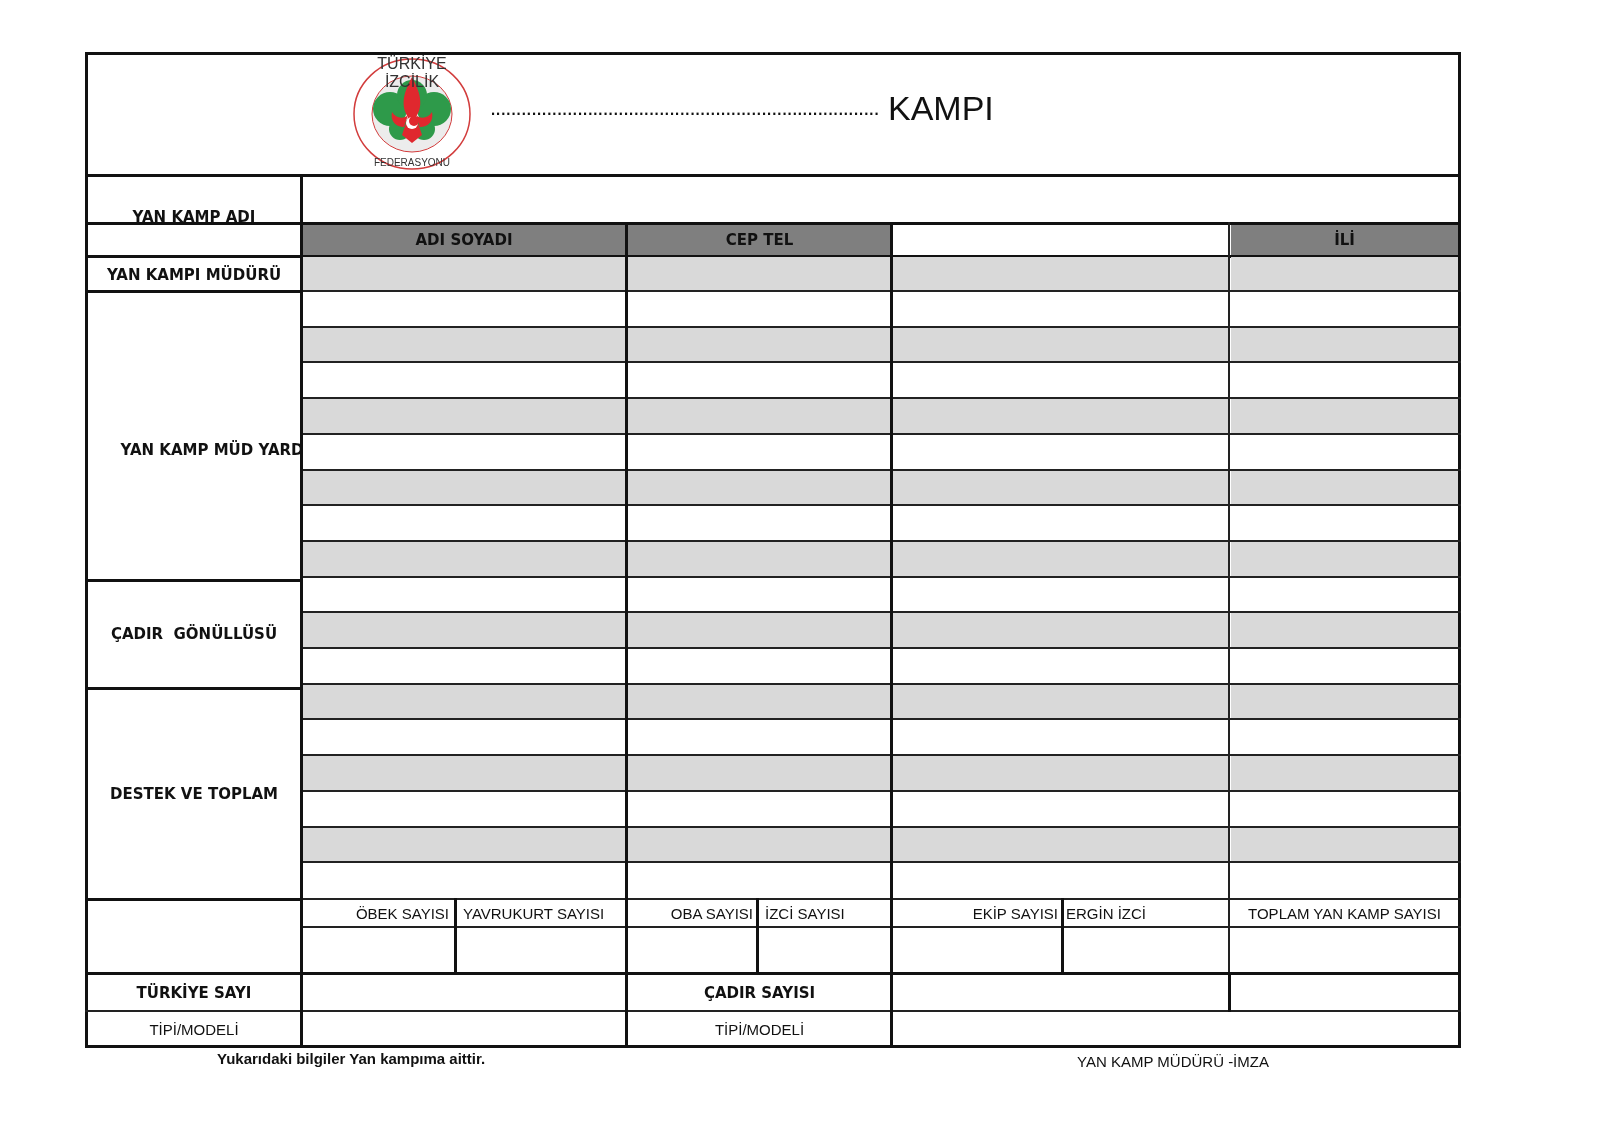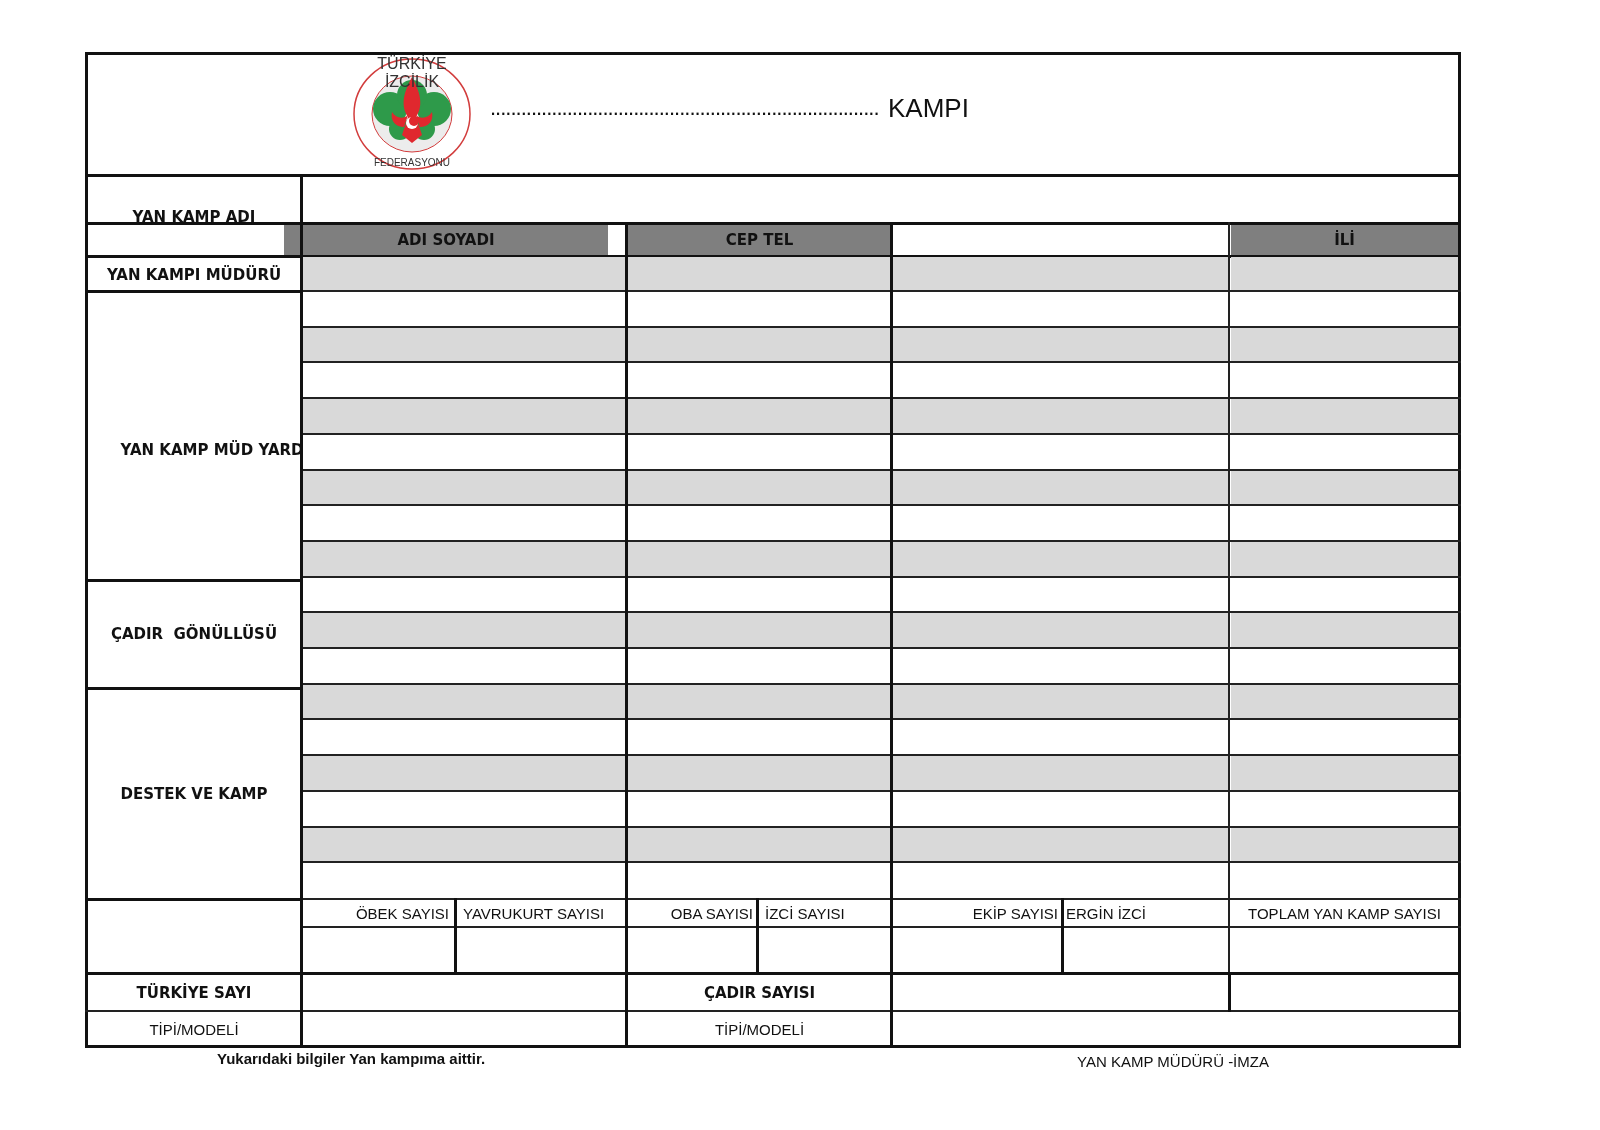--- a/index.html
+++ b/index.html
@@ -37,31 +37,31 @@
     <circle cx="60" cy="66" r="6" fill="#fff"></circle>
     <circle cx="62" cy="64" r="5" fill="#e0282e"></circle>
     <text x="60" y="22" font-size="11" text-anchor="middle" fill="#333" font-family="Liberation Sans, sans-serif" transform="rotate(0)"></text>
   </svg>
   <div class="abs" style="left:10px;top:-2px;width:100px;font-size:16px;text-align:center;color:#333;font-family:'Liberation Sans',sans-serif;">TÜRKİYE İZCİLİK</div>
   <div class="abs" style="left:10px;top:100px;width:100px;font-size:10px;text-align:center;color:#333;font-family:'Liberation Sans',sans-serif;">FEDERASYONU</div>
 </div>
 
 <div class="abs title-dots" style="left:490px;top:86px;">
   <span style="font-size:22px;vertical-align:middle;letter-spacing:-1px;">............................................................................</span>
-  <span style="font-size:26px;vertical-align:middle;">KAMPI</span>
+  <span style="font-size:34px;vertical-align:middle;">KAMPI</span>
 </div>
 
 <div class="hline hthick" style="left:85px;top:174px;width:1376px;"></div>
 <div class="hline hthick" style="left:85px;top:222px;width:1376px;"></div>
 <div class="hline hthick" style="left:85px;top:255px;width:1376px;"></div>
 
 <div class="cell bold" style="left:88px;top:177px;width:212px;height:45px;margin-top:17px;">YAN KAMP ADI</div>
 <div class="cell" style="left:303px;top:177px;width:1155px;height:45px;"></div>
 
-<div class="cell dark bold" style="left:284px;top:225px;width:324px;height:30px;">ADI SOYADI</div>
+<div class="cell dark bold" style="left:302px;top:225px;width:324px;height:30px;">ADI SOYADI</div>
 <div class="cell dark bold" style="left:628px;top:225px;width:263px;height:30px;">CEP TEL</div>
 <div class="cell dark bold" style="left:893px;top:225px;width:336px;height:30px;margin-top:36px;">MAİL</div>
 <div class="cell dark bold" style="left:1231px;top:225px;width:227px;height:30px;">İLİ</div>
 
 <div id="grid">
     <div>
       <div class="cell gray" style="left: 302px; top: 257px; width: 324px; height: 34px;"></div>
       <div class="cell gray" style="left: 628px; top: 257px; width: 263px; height: 34px;"></div>
       <div class="cell gray" style="left: 893px; top: 257px; width: 336px; height: 34px;"></div>
       <div class="cell gray" style="left: 1231px; top: 257px; width: 227px; height: 34px;"></div>
@@ -183,21 +183,21 @@
       <div class="cell" style="left: 628px; top: 862.294px; width: 263px; height: 35.7059px;"></div>
       <div class="cell" style="left: 893px; top: 862.294px; width: 336px; height: 35.7059px;"></div>
       <div class="cell" style="left: 1231px; top: 862.294px; width: 227px; height: 35.7059px;"></div>
       <div class="hline" style="left: 300px; top: 861px; width: 1161px;"></div>
     </div>
   </div>
 
 <div class="cell bold" style="left:88px;top:258px;width:212px;height:33px;">YAN KAMPI MÜDÜRÜ</div>
 <div class="cell bold" style="left:88px;top:307px;width:248px;height:286px;">YAN KAMP MÜD YARD</div>
 <div class="cell bold" style="left:88px;top:581px;width:212px;height:106px;white-space:pre;">ÇADIR  GÖNÜLLÜSÜ</div>
-<div class="cell bold" style="left:88px;top:689px;width:212px;height:210px;">DESTEK VE KAMP</div>
+<div class="cell bold" style="left:88px;top:689px;width:212px;height:210px;">DESTEK VE TOPLAM</div>
 
 <div class="hline hthick" style="left:85px;top:898px;width:217px;"></div>
 <div class="hline" style="left:300px;top:898px;width:1161px;"></div>
 <div class="hline" style="left:300px;top:926px;width:1161px;"></div>
 
 <div class="cell small" style="left:302px;top:900px;width:151px;height:26px;justify-content:flex-end;padding-right:4px;">ÖBEK SAYISI</div>
 <div class="cell small" style="left:457px;top:900px;width:160px;height:26px;justify-content:flex-start;padding-left:6px;">YAVRUKURT SAYISI</div>
 <div class="cell small" style="left:628px;top:900px;width:128px;height:26px;justify-content:flex-end;padding-right:3px;">OBA SAYISI</div>
 <div class="cell small" style="left:759px;top:900px;width:131px;height:26px;justify-content:flex-start;padding-left:6px;">İZCİ SAYISI</div>
 <div class="cell small" style="left:893px;top:900px;width:168px;height:26px;justify-content:flex-end;padding-right:3px;">EKİP SAYISI</div>

